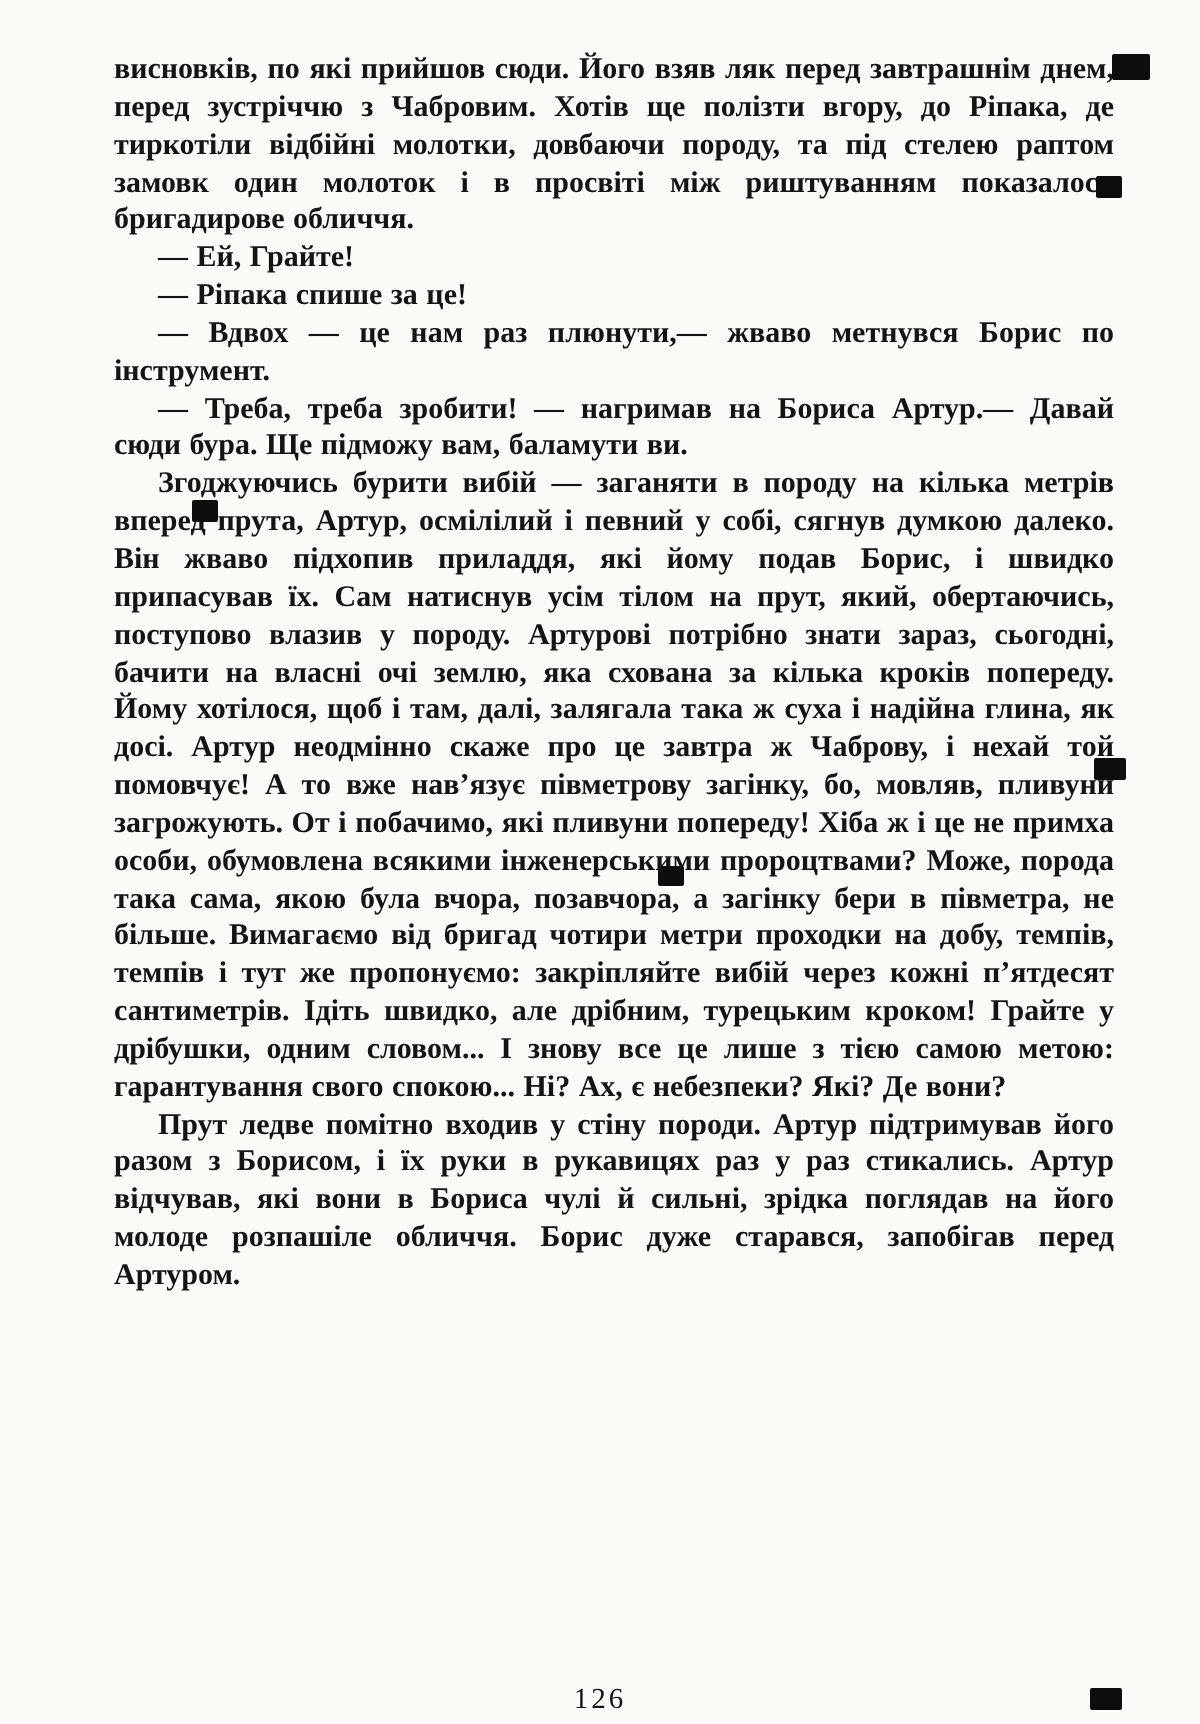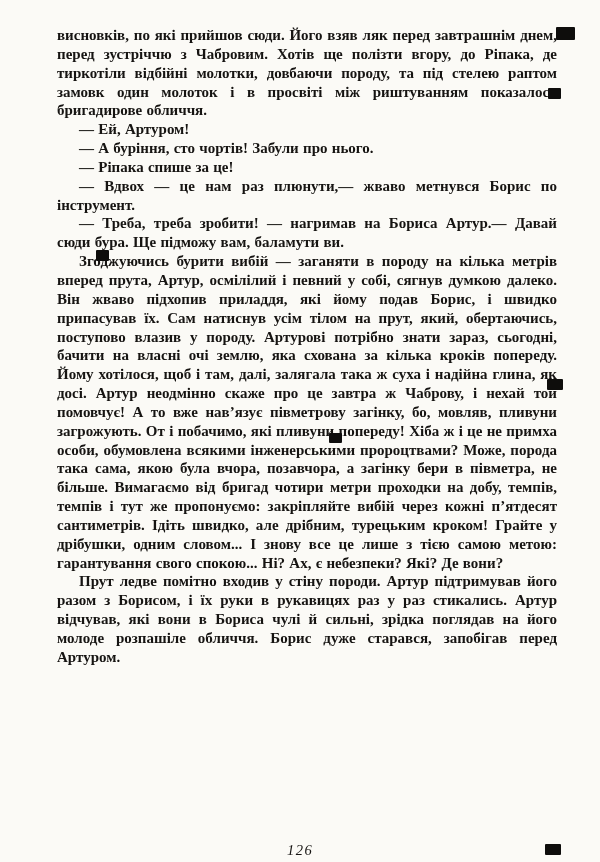--- a/index.html
+++ b/index.html
@@ -27,36 +27,34 @@
   }
   .text-block p { margin: 0; text-indent: 22px; }
   .text-block p.continuation { text-indent: 0; }
   .page-number {
     position: absolute;
     left: 0; right: 0; top: 842px;
     text-align: center;
     color: var(--ink, #161412);
     font-size: 14.5px;
     letter-spacing: 1.5px;
-    font-style: italic;
   }
   .artifact {
     position: absolute;
     background: #0e0d0c;
     border-radius: 1px;
   }
 </style>
 </head>
 <body>
 
 <div class="page">
   <div class="text-block">
     <p class="continuation">висновків, по які прийшов сюди. Його взяв ляк перед завтрашнім днем, перед зустріччю з Чабровим. Хотів ще полізти вгору, до Ріпака, де тиркотіли відбійні молотки, довбаючи породу, та під стелею раптом замовк один молоток і в просвіті між риштуванням показалось бригадирове обличчя.</p>
-    <p>— Ей, Артуром!</p>
-    <p>— А буріння, сто чортів! Забули про нього.</p>
+    <p>— Ей, Грайте!</p>
     <p>— Ріпака спише за це!</p>
     <p>— Вдвох — це нам раз плюнути,— жваво метнувся Борис по інструмент.</p>
     <p>— Треба, треба зробити! — нагримав на Бориса Артур.— Давай сюди бура. Ще підможу вам, баламути ви.</p>
     <p>Згоджуючись бурити вибій — заганяти в породу на кілька метрів вперед прута, Артур, осмілілий і певний у собі, сягнув думкою далеко. Він жваво підхопив приладдя, які йому подав Борис, і швидко припасував їх. Сам натиснув усім тілом на прут, який, обертаючись, поступово влазив у породу. Артурові потрібно знати зараз, сьогодні, бачити на власні очі землю, яка схована за кілька кроків попереду. Йому хотілося, щоб і там, далі, залягала така ж суха і надійна глина, як досі. Артур неодмінно скаже про це завтра ж Чаброву, і нехай той помовчує! А то вже нав’язує півметрову загінку, бо, мовляв, пливуни загрожують. От і побачимо, які пливуни попереду! Хіба ж і це не примха особи, обумовлена всякими інженерськими пророцтвами? Може, порода така сама, якою була вчора, позавчора, а загінку бери в півметра, не більше. Вимагаємо від бригад чотири метри проходки на добу, темпів, темпів і тут же пропонуємо: закріпляйте вибій через кожні п’ятдесят сантиметрів. Ідіть швидко, але дрібним, турецьким кроком! Грайте у дрібушки, одним словом... І знову все це лише з тією самою метою: гарантування свого спокою... Ні? Ах, є небезпеки? Які? Де вони?</p>
     <p>Прут ледве помітно входив у стіну породи. Артур підтримував його разом з Борисом, і їх руки в рукавицях раз у раз стикались. Артур відчував, які вони в Бориса чулі й сильні, зрідка поглядав на його молоде розпашіле обличчя. Борис дуже старався, запобігав перед Артуром.</p>
   </div>
   <div class="page-number">126</div>
 <div class="artifact" style="left: 556px; top: 27px; width: 19px; height: 13px;"></div>
     <div class="artifact" style="left: 548px; top: 88px; width: 13px; height: 11px;"></div>
     <div class="artifact" style="left: 96px; top: 250px; width: 13px; height: 11px;"></div>

